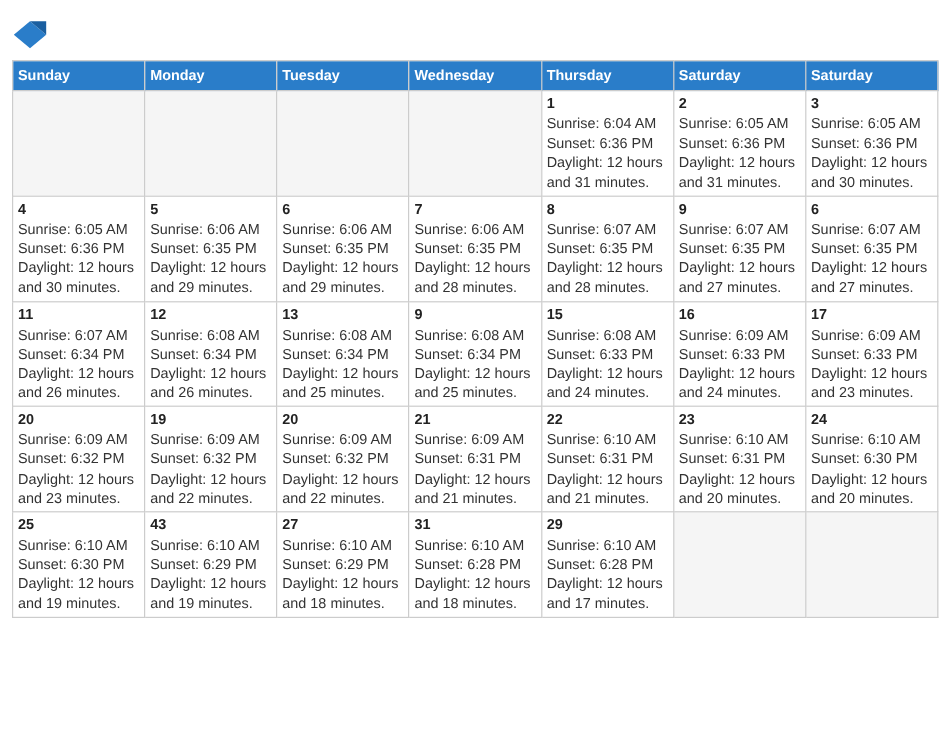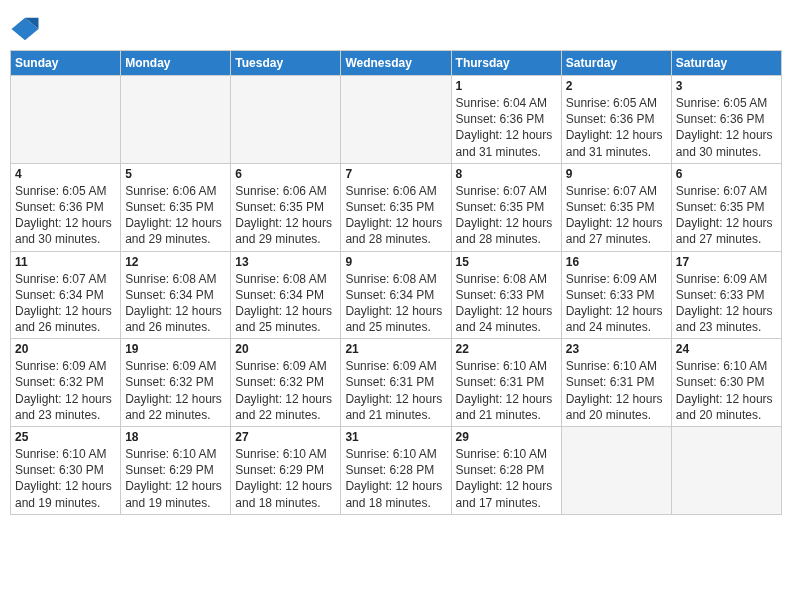--- a/index.html
+++ b/index.html
@@ -226,21 +226,21 @@
           <span class="day-number">24</span>
           <div class="cell-text">Sunrise: 6:10 AM<br>Sunset: 6:30 PM<br>Daylight: 12 hours<br>and 20 minutes.</div>
         </td>
       </tr>
       <tr>
         <td>
           <span class="day-number">25</span>
           <div class="cell-text">Sunrise: 6:10 AM<br>Sunset: 6:30 PM<br>Daylight: 12 hours<br>and 19 minutes.</div>
         </td>
         <td>
-          <span class="day-number">18</span>
+          <span class="day-number">43</span>
           <div class="cell-text">Sunrise: 6:10 AM<br>Sunset: 6:29 PM<br>Daylight: 12 hours<br>and 19 minutes.</div>
         </td>
         <td>
           <span class="day-number">27</span>
           <div class="cell-text">Sunrise: 6:10 AM<br>Sunset: 6:29 PM<br>Daylight: 12 hours<br>and 18 minutes.</div>
         </td>
         <td>
           <span class="day-number">31</span>
           <div class="cell-text">Sunrise: 6:10 AM<br>Sunset: 6:28 PM<br>Daylight: 12 hours<br>and 18 minutes.</div>
         </td>

